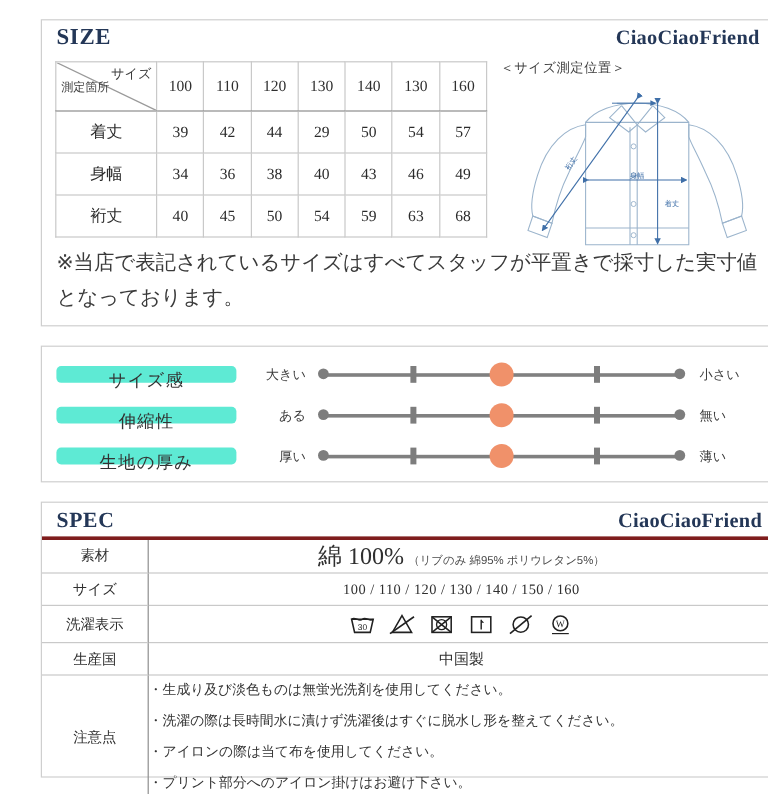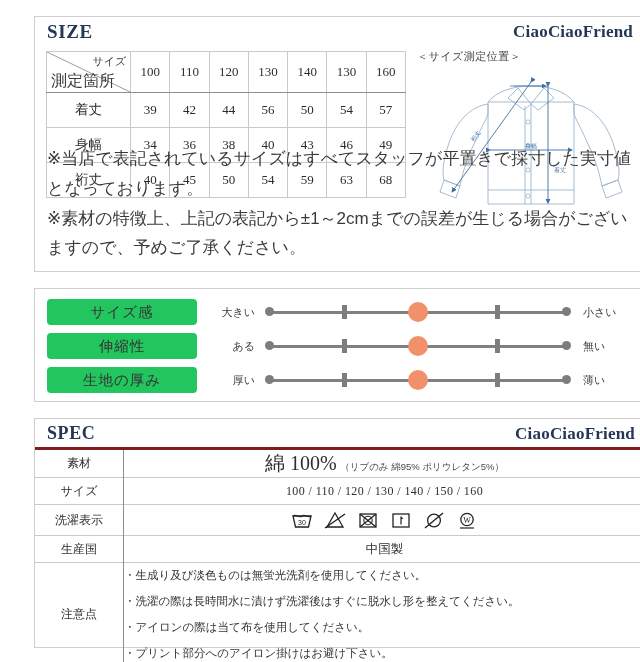--- a/index.html
+++ b/index.html
@@ -106,22 +106,22 @@
   .corner-size {
     position: absolute;
     right: 4px;
     top: 2px;
     font-size: 11px;
     color: #3a3a3a;
   }
   .corner-point {
     position: absolute;
     left: 4px;
-    bottom: 0;
-    font-size: 16px;
+    bottom: 12px;
+    font-size: 10px;
     color: #3a3a3a;
   }
   .meas-table thead td.sizecol {
     height: 40px;
     width: 39px;
     font-size: 13px;
     font-family: "Liberation Serif", "DejaVu Serif", serif;
   }
   .meas-table tbody td.rowlabel {
     font-size: 13.5px;
@@ -178,23 +178,23 @@
     padding: 6px 0;
   }
   .feel-row {
     display: flex;
     align-items: center;
     height: 34px;
   }
   .feel-pill {
     width: 150px;
     margin-left: 12px;
-    height: 26px;
+    height: 14px;
     line-height: 26px;
-    background: #22c55e;
+    background: #5eead4;
     border-radius: 4px;
     text-align: center;
     font-size: 14.5px;
     color: #333;
     letter-spacing: 1px;
     flex: 0 0 auto;
   }
   .feel-left-label {
     width: 58px;
     text-align: right;
@@ -373,21 +373,21 @@
             <td class="sizecol">130</td>
             <td class="sizecol">160</td>
           </tr>
         </thead>
         <tbody>
           <tr>
             <td class="rowlabel">着丈</td>
             <td class="val">39</td>
             <td class="val">42</td>
             <td class="val">44</td>
-            <td class="val">56</td>
+            <td class="val">29</td>
             <td class="val">50</td>
             <td class="val">54</td>
             <td class="val">57</td>
           </tr>
           <tr>
             <td class="rowlabel">身幅</td>
             <td class="val">34</td>
             <td class="val">36</td>
             <td class="val">38</td>
             <td class="val">40</td>
@@ -460,21 +460,20 @@
 
           <line x1="122" y1="22" x2="122" y2="139" stroke="#3f6fa8" stroke-width="0.9" marker-end="url(#ah)" marker-start="url(#ah2)"></line>
           <text x="128" y="108" font-size="6" fill="#3f6fa8" font-family="'Liberation Sans',sans-serif">着丈</text>
 
           <line x1="84" y1="22" x2="120" y2="22" stroke="#3f6fa8" stroke-width="0.8" marker-end="url(#ah)"></line>
         </svg>
       </div>
 
       <div class="size-notes">
         <div>※当店で表記されているサイズはすべてスタッフが平置きで採寸した実寸値となっております。</div>
-        <div>※素材の特徴上、上記の表記から±1～2cmまでの誤差が生じる場合がございますので、予めご了承ください。</div>
       </div>
     </div>
   </section>
 
   <section class="panel feel-panel">
 
     <div class="feel-row">
       <div class="feel-pill">サイズ感</div>
       <div class="feel-left-label">大きい</div>
       <div class="feel-track">

